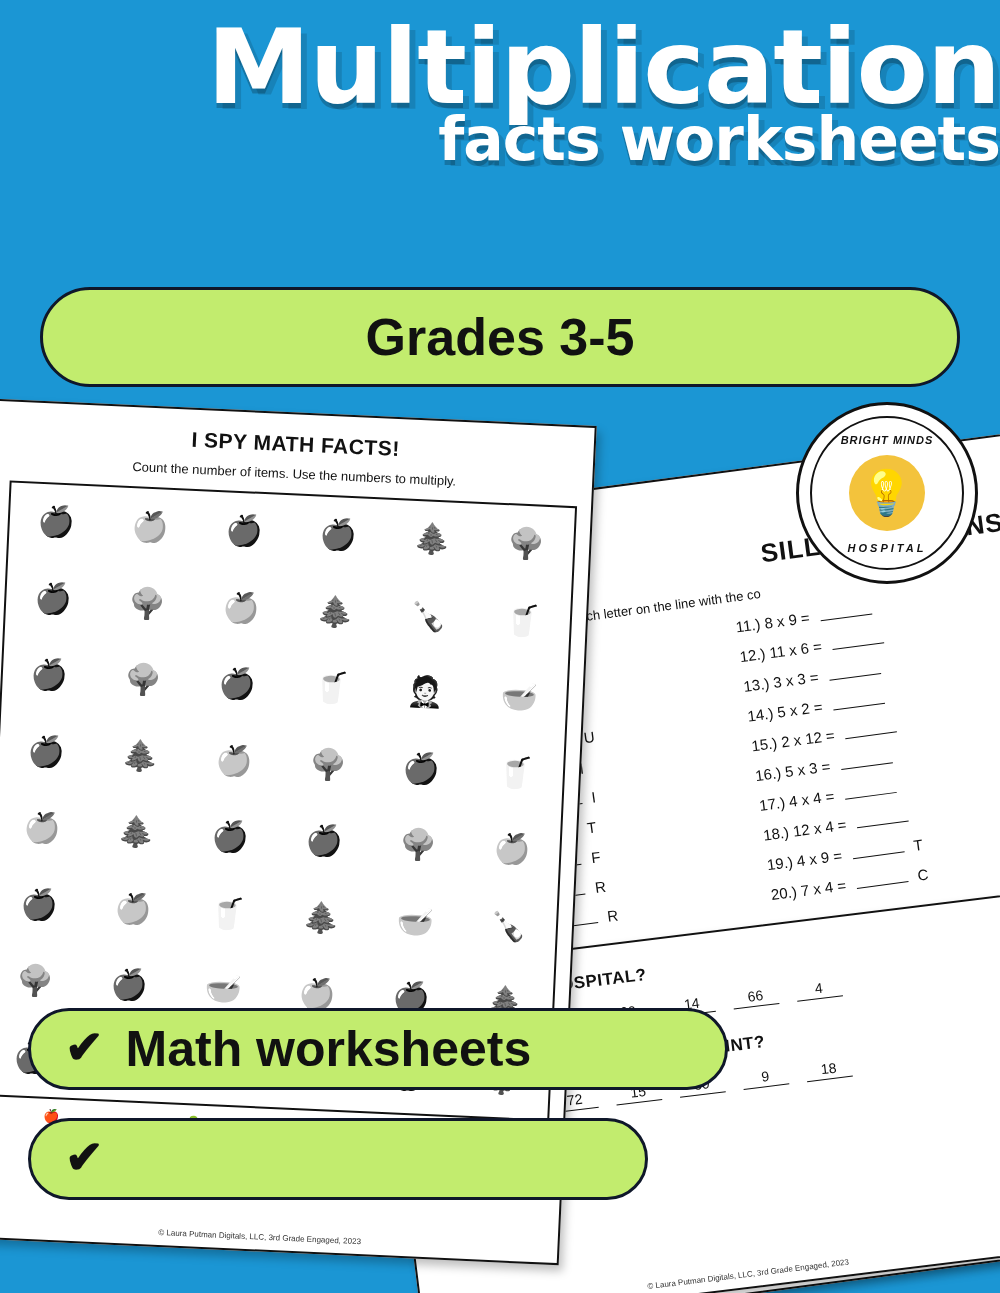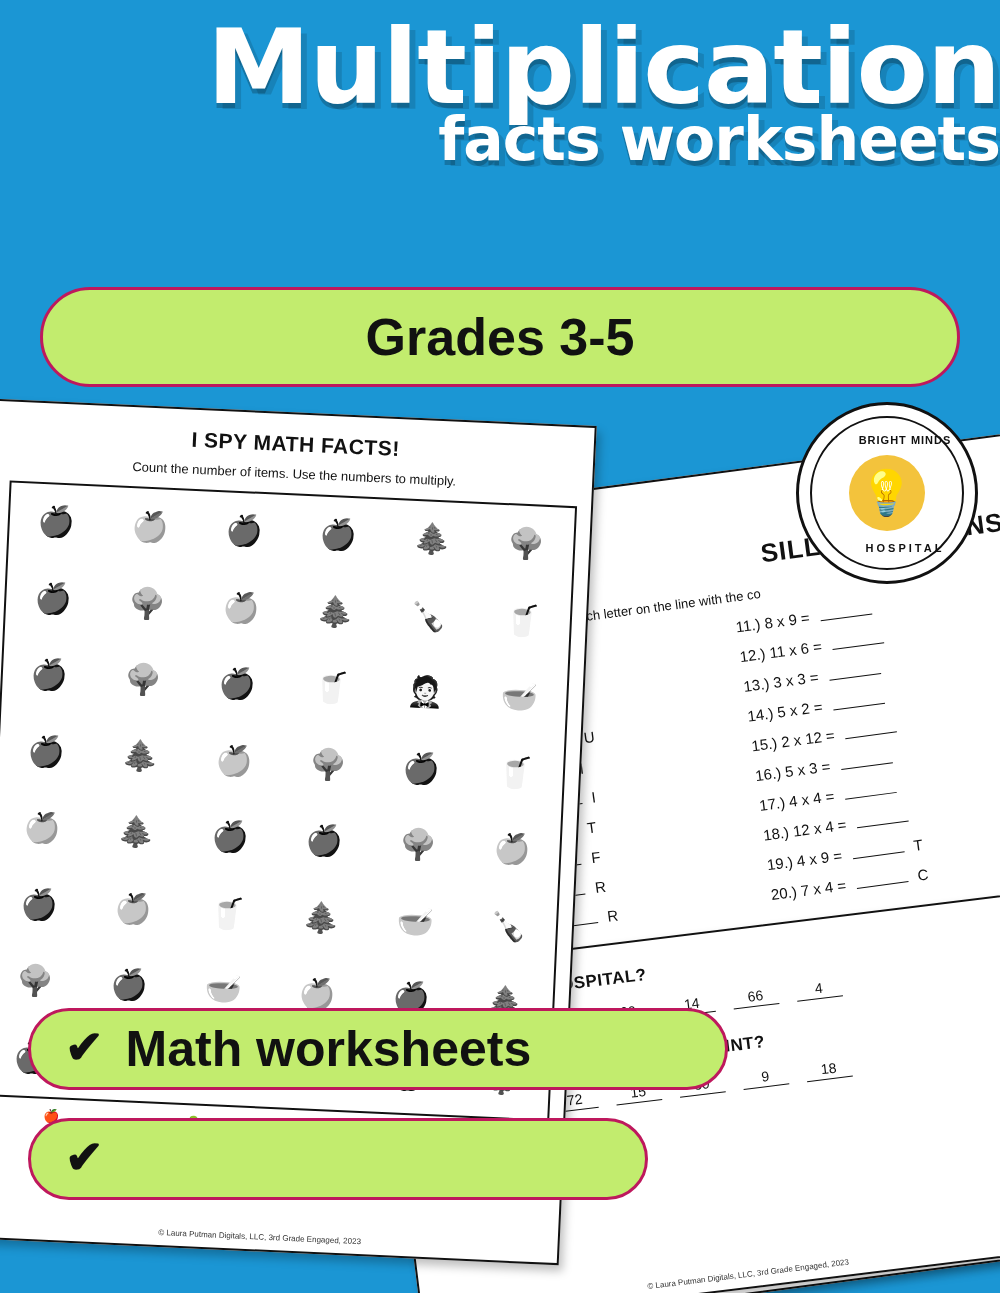--- a/index.html
+++ b/index.html
@@ -27,21 +27,21 @@
       6px 6px 0 rgba(0,0,0,0.13);
     font-family:"DejaVu Sans", sans-serif;
   }
   .title-line.l1{font-size:104px;}
   .title-line.l2{font-size:60px;margin-top:-6px;}
 
   
   .pill{
     position:absolute;
     background:#c2ec6e;
-    border:3px solid #be185d;
+    border:3px solid #0f172a;
     border-radius:60px;
     box-sizing:border-box;
     display:flex;align-items:center;justify-content:center;
     color:#111;
   }
   .pill-grades{
     left:40px;top:287px;width:920px;height:100px;
     font-size:52px;font-weight:bold;
     font-family:"Liberation Sans", sans-serif;
   }
@@ -75,22 +75,22 @@
     display:flex;align-items:center;justify-content:center;
   }
   .badge-bulb{
     width:76px;height:76px;border-radius:50%;
     background:#f3c33c;
     display:flex;align-items:center;justify-content:center;
     position:relative;
   }
   .badge-bulb .glyph{font-size:44px;line-height:1;}
   .badge-top-text, .badge-bottom-text{
-    position:absolute;left:18px;width:100%;text-align:center;
-    font-size:11px;font-weight:bold;letter-spacing:1px;color:#111;
+    position:absolute;left:0;width:100%;text-align:center;
+    font-size:11px;font-weight:bold;letter-spacing:1px;color:#111;font-style:italic;
   }
   .badge-top-text{top:16px;}
   .badge-bottom-text{bottom:14px;letter-spacing:3px;}
 
   
   .sheet{
     position:absolute;background:#fff;border:2px solid #111;
     box-shadow:4px 6px 10px rgba(0,0,0,0.25);
     box-sizing:border-box;overflow:hidden;
   }

